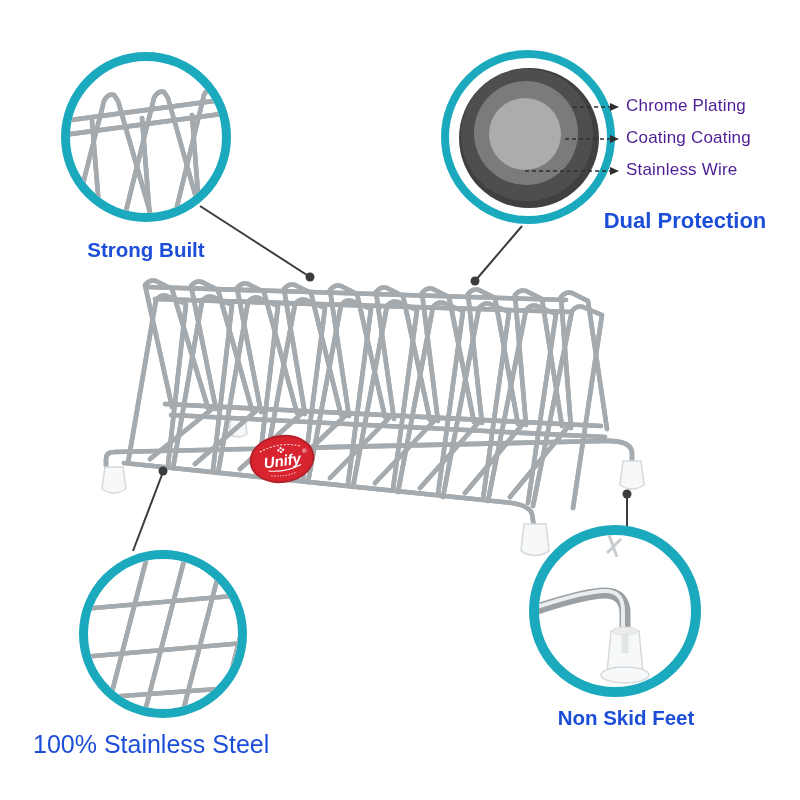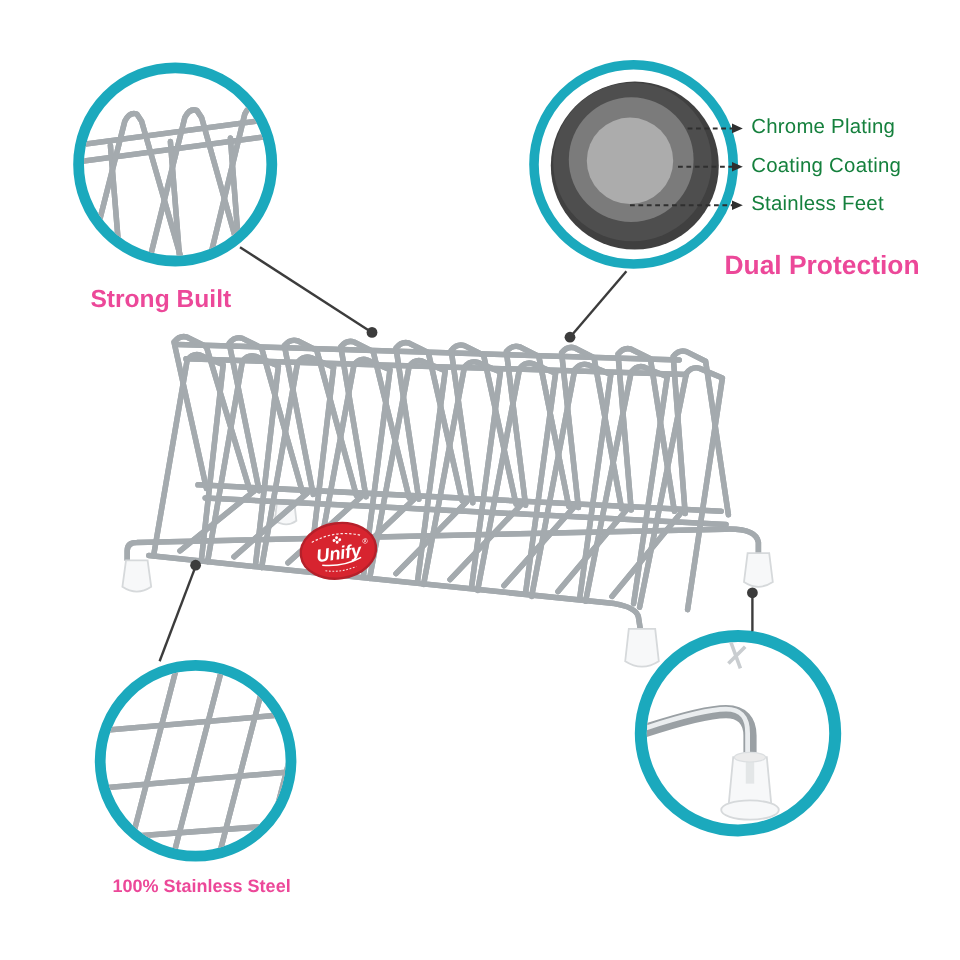--- a/index.html
+++ b/index.html
@@ -22,28 +22,28 @@
     position:absolute;border-radius:50%;background:#ffffff;overflow:hidden;
     border:9px solid #1ba9bd;box-sizing:border-box;z-index:2;
   }
   #inset-tl{left:61px;top:52px;width:170px;height:170px;}
   #inset-tr{left:441px;top:50px;width:174px;height:174px;border-width:8px;}
   #inset-bl{left:79px;top:550px;width:168px;height:168px;}
   #inset-br{left:529px;top:525px;width:172px;height:172px;border-width:10px;}
   .inset > svg{position:absolute;left:0;top:0;width:100%;height:100%;}
 
   
-  .label{position:absolute;color:#ec4899;z-index:4;}
-  #strong-built-label{left:34px;top:238px;width:200px;text-align:center;font-size:20.5px;font-weight:600;}
+  .label{position:absolute;color:#1d4ed8;z-index:4;}
+  #strong-built-label{left:46px;top:238px;width:200px;text-align:center;font-size:20.5px;font-weight:600;}
   #dual-protection-label{left:580px;top:208px;width:210px;text-align:center;font-size:22px;font-weight:600;}
-  .layer-label{left:626px;height:22px;font-size:17px;font-weight:500;letter-spacing:.2px;color:#15803d;}
+  .layer-label{left:626px;height:22px;font-size:17px;font-weight:500;letter-spacing:.2px;color:#4c1d95;}
   #layer-label-0{top:96px;}
   #layer-label-1{top:128px;}
   #layer-label-2{top:160px;}
-  #stainless-label{left:33px;top:730px;width:270px;text-align:center;font-size:15px;font-weight:700;}
+  #stainless-label{left:33px;top:730px;width:270px;font-size:25px;font-weight:400;}
   #nonskid-label{left:510px;top:702px;width:232px;text-align:center;font-size:20.5px;font-weight:600;line-height:32px;}
 </style>
 </head>
 <body>
 
 <svg id="rack-layer" class="layer" viewBox="0 0 800 800">
 
   <path class="cap" d="M231,417 L245,417 L247,434 Q239,440 229,434 Z"></path>
 
   <g id="rackWires" class="wire">
@@ -185,17 +185,18 @@
   <g fill="#2f2f2f">
     <polygon points="619,107 610,103 610,111"></polygon>
     <polygon points="619,139 610,135 610,143"></polygon>
     <polygon points="619,171 610,167 610,175"></polygon>
   </g>
 </svg>
 
 <div id="strong-built-label" class="label">Strong Built</div>
 <div id="layer-label-0" class="label layer-label">Chrome Plating</div>
 <div id="layer-label-1" class="label layer-label">Coating Coating</div>
-<div id="layer-label-2" class="label layer-label">Stainless Feet</div>
+<div id="layer-label-2" class="label layer-label">Stainless Wire</div>
 <div id="dual-protection-label" class="label">Dual Protection</div>
 <div id="stainless-label" class="label">100% Stainless Steel</div>
 <div id="nonskid-label" class="label">
+  <div>Non Skid Feet</div>
 </div>
 
 </body></html>

